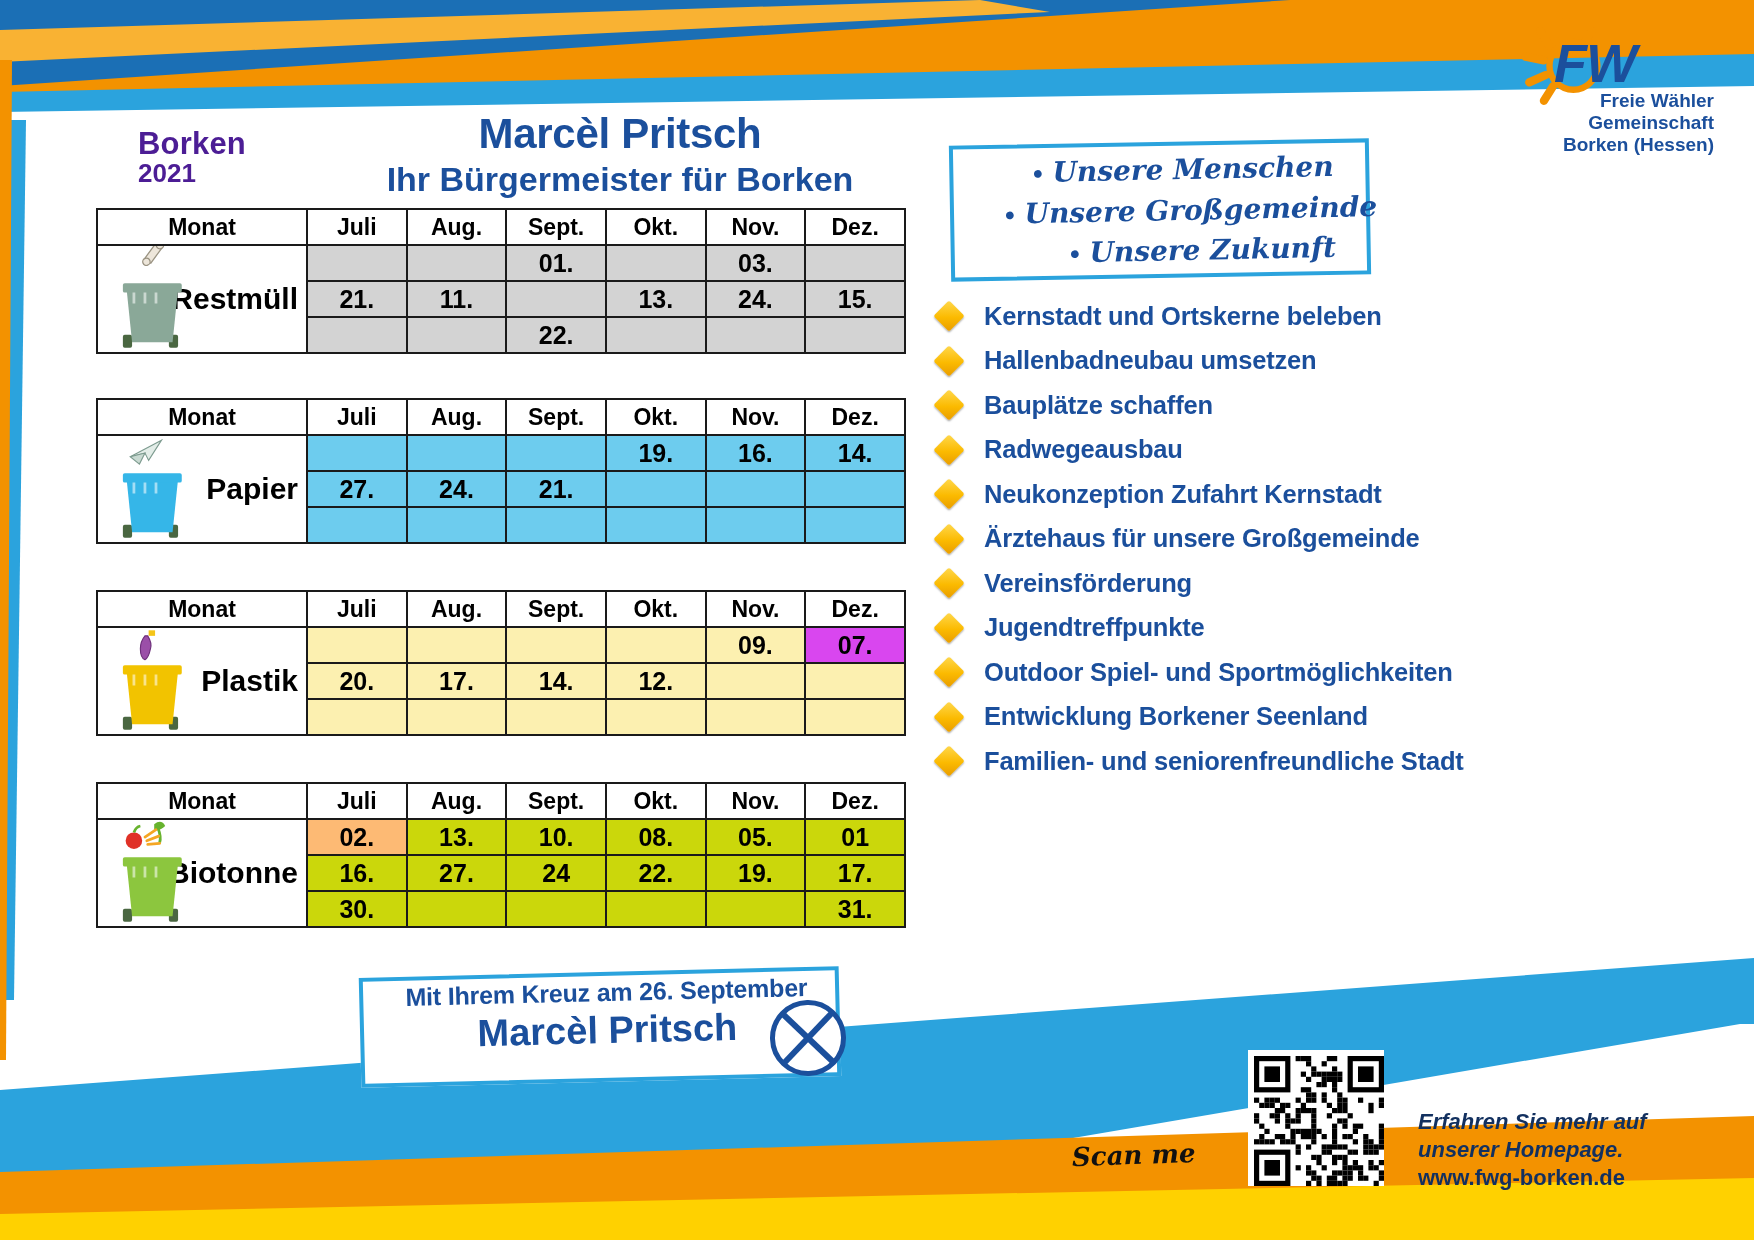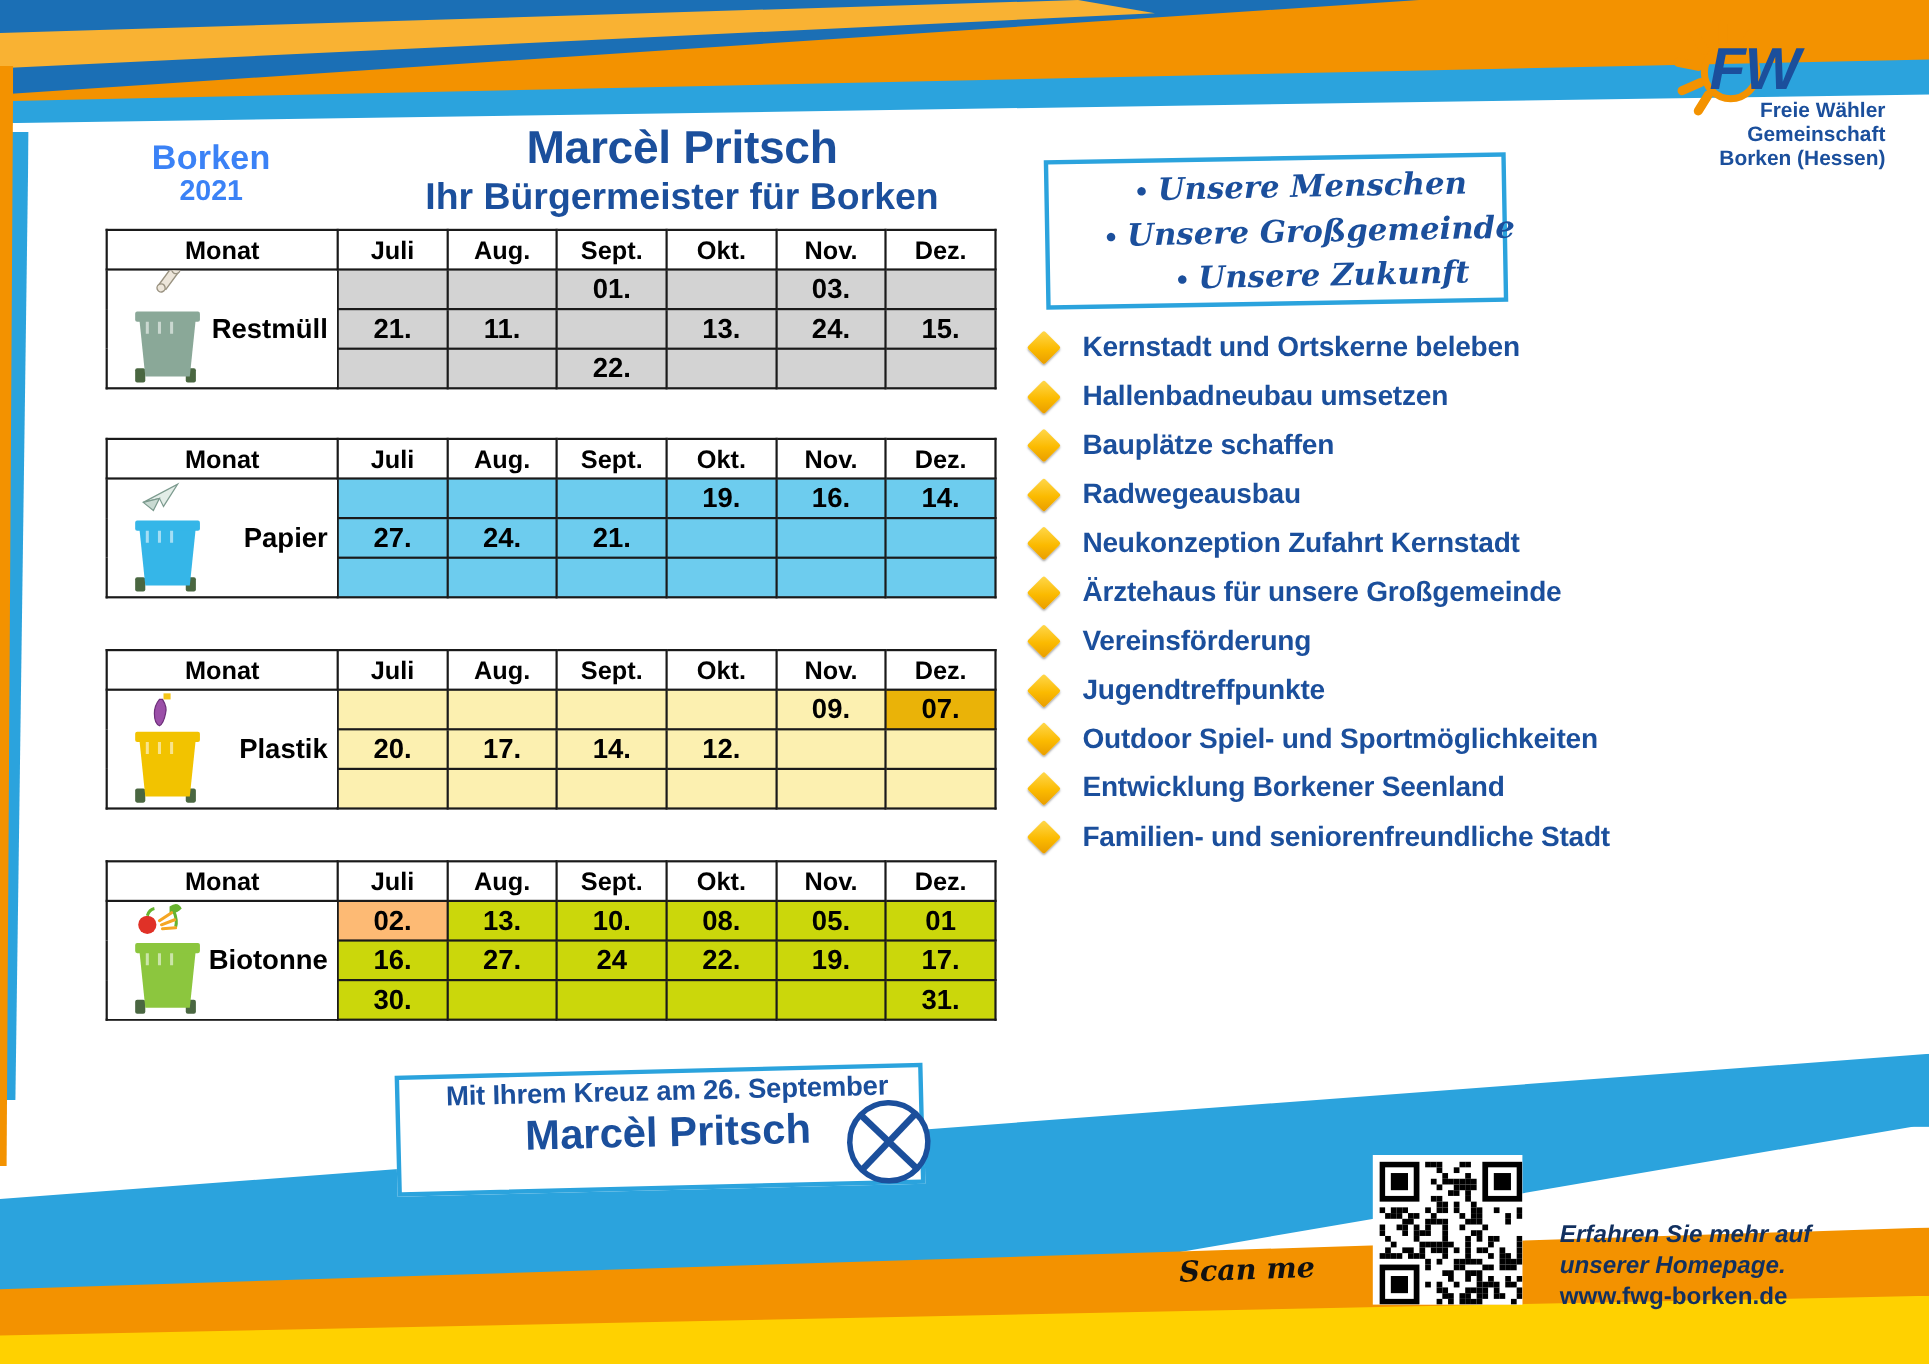--- a/index.html
+++ b/index.html
@@ -67,21 +67,21 @@
   }
   .rb-bot-white-wedge {
     bottom: 86px; left: 980px; width: 780px; height: 130px;
     background: #ffffff;
     clip-path: polygon(760px 0, 780px 0, 780px 130px, 0 130px);
   }
 
   
   .borken-block {
     position: absolute; left: 138px; top: 126px;
-    text-align: center; color: #3b82f6;
+    text-align: left; color: #4c1d95;
   }
   .borken-block .b-city { font-size: 31px; font-weight: bold; letter-spacing: .2px; }
   .borken-block .b-year { font-size: 26px; font-weight: bold; margin-top: -4px; }
 
   .title-block {
     position: absolute; left: 300px; top: 110px; width: 640px;
     text-align: center; color: #1B4F9C;
   }
   .title-block .t-name { font-size: 42px; font-weight: bold; letter-spacing: -.3px; }
   .title-block .t-sub  { font-size: 34px; font-weight: bold; margin-top: 2px; }
@@ -111,21 +111,21 @@
     font-weight: bold;
     color: #000;
     height: 36px;
     font-size: 24px;
   }
   .cal th.monat-h { width: 210px; font-size: 23px; background: #fff; }
   .cal th.m-h { font-size: 23px; background: #fff; }
   .cal td.label-cell {
     width: 210px; background: #fff; position: relative;
     text-align: right; padding-right: 8px;
-    font-size: 25px; vertical-align: middle;
+    font-size: 30px; vertical-align: middle;
   }
   .cal td.d { font-size: 25px; }
 
   .bin {
     position: absolute; left: 12px; bottom: 2px;
     width: 92px; height: 104px;
   }
 
   #tbl-restmuell { top: 208px; }
   #tbl-papier    { top: 398px; }
@@ -393,21 +393,21 @@
                 <rect x="64" y="96" width="10" height="14" rx="2" fill="#4A6741"></rect>
                 <path d="M18 46 L74 46 L68 104 L24 104 Z" fill="#F2C300"></path>
                 <rect x="14" y="40" width="64" height="10" rx="2" fill="#F2C300"></rect>
                 <path d="M26 50 v12 M38 50 v12 M50 50 v12" stroke="#ffffff" stroke-opacity=".55" stroke-width="3"></path>
               </svg><span>Plastik</span></td>
             <td class="d" style="background:#FCF0B0"></td>
             <td class="d" style="background:#FCF0B0"></td>
             <td class="d" style="background:#FCF0B0"></td>
             <td class="d" style="background:#FCF0B0"></td>
             <td class="d" style="background:#FCF0B0">09.</td>
-            <td class="d" style="background:#eab308">07.</td>
+            <td class="d" style="background:#d946ef">07.</td>
           </tr>
           <tr>
             <td class="d" style="background:#FCF0B0">20.</td>
             <td class="d" style="background:#FCF0B0">17.</td>
             <td class="d" style="background:#FCF0B0">14.</td>
             <td class="d" style="background:#FCF0B0">12.</td>
             <td class="d" style="background:#FCF0B0"></td>
             <td class="d" style="background:#FCF0B0"></td>
           </tr>
           <tr>

